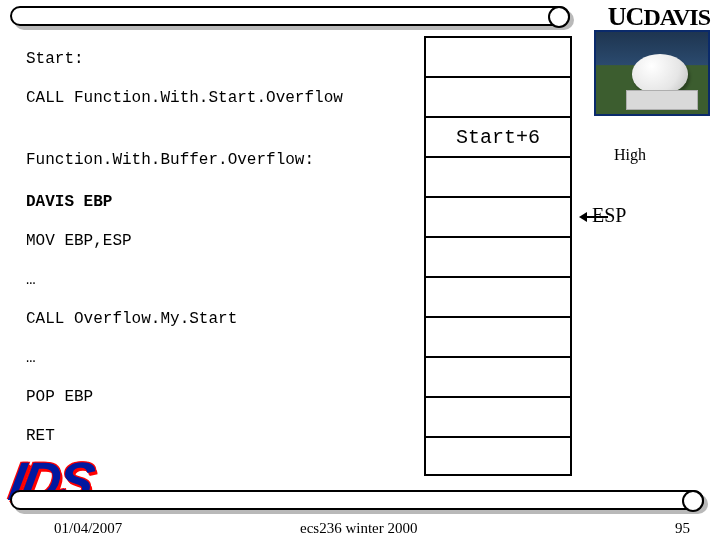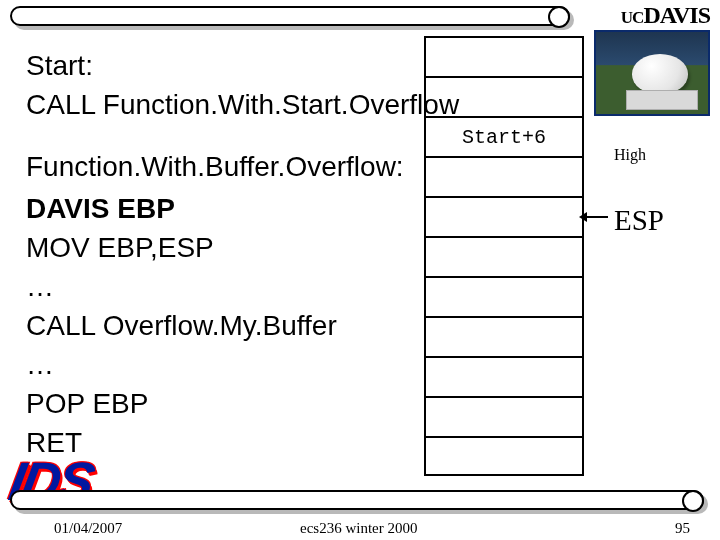--- a/index.html
+++ b/index.html
@@ -61,21 +61,21 @@
 
   
   .ucd {
     position: absolute;
     right: 10px; top: 2px;
     font-family: "Times New Roman", Times, serif;
     font-weight: bold;
     font-size: 24px;
     letter-spacing: 0px;
   }
-  .ucd-uc { font-size: 17px; letter-spacing: -1px; }
+  .ucd-uc { font-size: 26px; letter-spacing: -1px; }
   .ucd-davis { font-size: 24px; letter-spacing: -1px; }
 
   
   .photo {
     position: absolute;
     right: 10px; top: 30px;
     width: 116px; height: 86px;
     border: 2px solid #0a2a6b;
     background: linear-gradient(#1e3550 0%, #2b4a6e 40%, #3c5d2f 41%, #3c5d2f 100%);
     overflow: hidden;
@@ -92,41 +92,41 @@
     position: absolute;
     left: 30px; top: 58px;
     width: 72px; height: 20px;
     background: #d9d9d9;
     border: 1px solid #aeaeae;
   }
 
   
   .codeline {
     position: absolute;
-    font-family: Liberation Sans, sans-serif;
-    font-size: 28px;
+    font-family: Liberation Mono, monospace;
+    font-size: 16px;
     white-space: pre;
   }
   .bold { font-weight: bold; }
   .l1 { left: 26px; top: 50px; }
   .l2 { left: 26px; top: 89px; }
   .l3 { left: 26px; top: 151px; }
   .l4 { left: 26px; top: 193px; }
   .l5 { left: 26px; top: 232px; }
   .l6 { left: 26px; top: 271px; }
   .l7 { left: 26px; top: 310px; }
   .l8 { left: 26px; top: 349px; }
   .l9 { left: 26px; top: 388px; }
   .l10{ left: 26px; top: 427px; }
 
   
   .stack {
     position: absolute;
     left: 424px; top: 36px;
-    width: 160px;
+    width: 148px;
     border-left: 2px solid #000;
     border-right: 2px solid #000;
   }
   .cell {
     height: 40px;
     border-top: 2px solid #000;
   }
   .cell:last-child { border-bottom: 2px solid #000; }
   .celltext {
     font-family: "Courier New", Courier, monospace;
@@ -135,21 +135,21 @@
     line-height: 40px;
   }
 
   
   .lbl {
     position: absolute;
     font-family: "Times New Roman", Times, serif;
     font-size: 16px;
   }
   .lbl-high { left: 614px; top: 146px; }
-  .lbl-esp  { left: 614px; top: 204px; font-size: 29px; }
+  .lbl-esp  { left: 592px; top: 204px; font-size: 20px; }
 
   
   .arrow {
     position: absolute;
     left: 586px; top: 216px;
     width: 22px; height: 2px;
     background: #000;
   }
   .arrow::before {
     content: "";
@@ -205,21 +205,21 @@
   <div class="egg"></div>
   <div class="pedestal"></div>
 </div>
 
 <div class="codeline l1">Start:</div>
 <div class="codeline l2">CALL Function.With.Start.Overflow</div>
 <div class="codeline l3">Function.With.Buffer.Overflow:</div>
 <div class="codeline l4 bold">DAVIS EBP</div>
 <div class="codeline l5">MOV EBP,ESP</div>
 <div class="codeline l6">…</div>
-<div class="codeline l7">CALL Overflow.My.Buffer</div>
+<div class="codeline l7">CALL Overflow.My.Start</div>
 <div class="codeline l8">…</div>
 <div class="codeline l9">POP EBP</div>
 <div class="codeline l10">RET</div>
 
 <div class="stack">
   <div class="cell">
       <div class="celltext"></div>
     </div>
   <div class="cell">
       <div class="celltext"></div>

